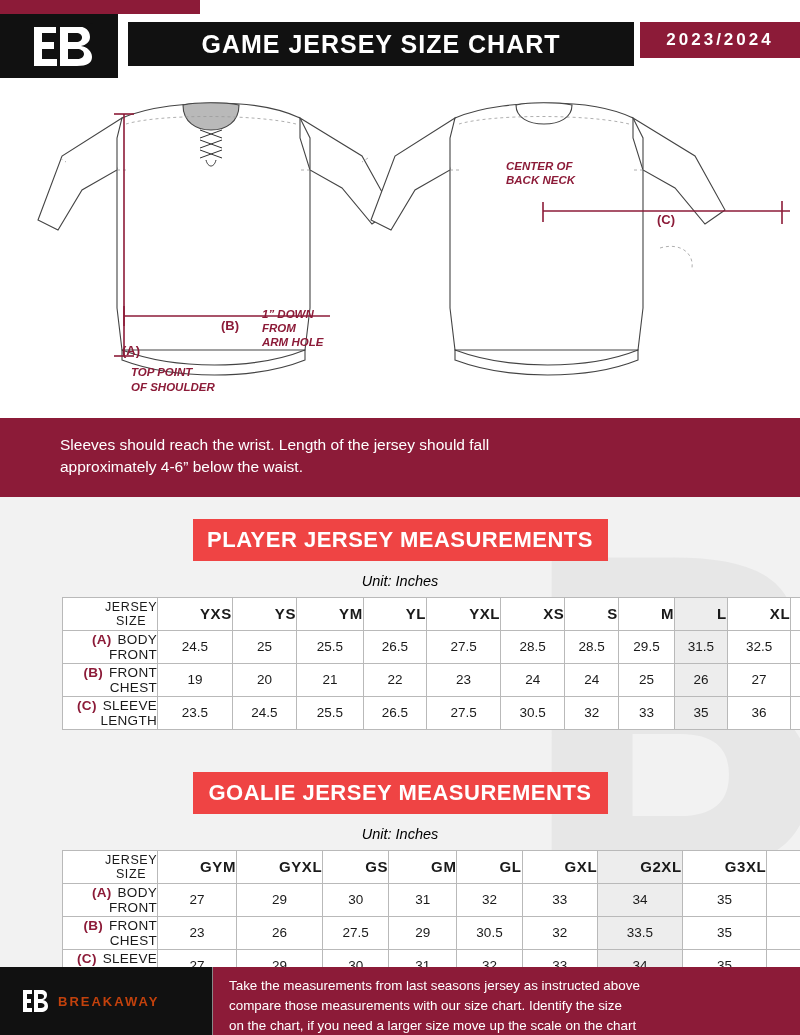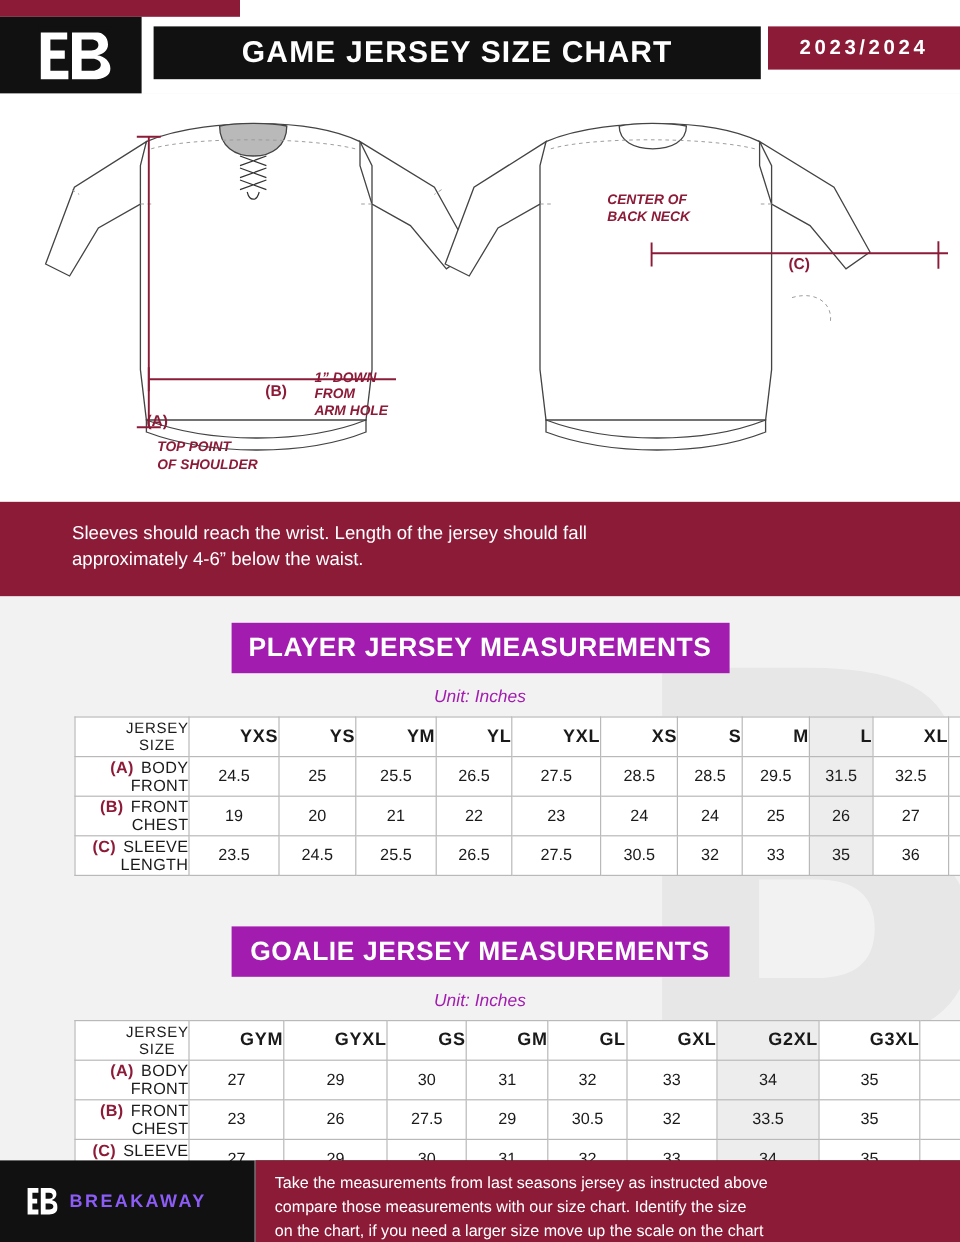--- a/index.html
+++ b/index.html
@@ -52,29 +52,29 @@
   }
 
   
   .body-area { position: relative; background: #f2f2f2; padding-top: 22px; }
   .watermark {
     position: absolute; right: -40px; top: 10px; font-size: 430px; font-weight: bold;
     color: #e7e7e7; line-height: 1; pointer-events: none; user-select: none;
     font-family: "DejaVu Sans", sans-serif;
   }
   .section-title {
-    position: relative; margin: 0 auto; width: 415px; height: 42px; background: #a21caf;
+    position: relative; margin: 0 auto; width: 415px; height: 42px; background: #ef4444;
     display: flex; align-items: center; justify-content: center;
   }
   .section-title span {
     color: #ffffff; font-size: 22px; font-weight: bold; letter-spacing: 0.5px;
   }
   .unit {
     position: relative; text-align: center; font-size: 14.5px; font-style: italic;
-    color: #a21caf; margin: 12px 0 8px;
+    color: #000000; margin: 12px 0 8px;
   }
   .tbl-wrap { position: relative; padding: 0 62px; }
   table { width: 100%; border-collapse: collapse; background: #ffffff; }
   table td, table th {
     border: 1px solid #b9b9b9; text-align: center; font-size: 13.5px; color: #1a1a1a;
     height: 33px; font-weight: normal;
   }
   thead td { font-size: 12.5px; letter-spacing: 0.6px; padding-left: 42px; }
   thead td.hdr-size { font-size: 12.5px; }
   thead td.sz { font-weight: bold; font-size: 15px; }
@@ -86,21 +86,21 @@
   
   .footer {
     position: absolute; left: 0; bottom: 0; width: 800px; height: 68px;
     background: #111111; display: flex; align-items: stretch;
   }
   .footer-brand {
     width: 212px; display: flex; align-items: center; gap: 10px; padding-left: 22px;
   }
   .footer-brand .fb-mark { width: 26px; height: 28px; }
   .footer-brand .fb-text {
-    color: #8b5cf6; font-size: 15px; letter-spacing: 2px; font-weight: bold;
+    color: #c2410c; font-size: 13px; letter-spacing: 2px; font-weight: bold;
   }
   .footer-note {
     flex: 1; background: #8c1b38; color: #ffffff; font-size: 13.4px; line-height: 1.5;
     padding: 9px 18px 0 16px;
   }
   .divider-line { width: 1px; background: #ffffff; opacity: 0.5; }
 </style>
 </head>
 <body>
 

